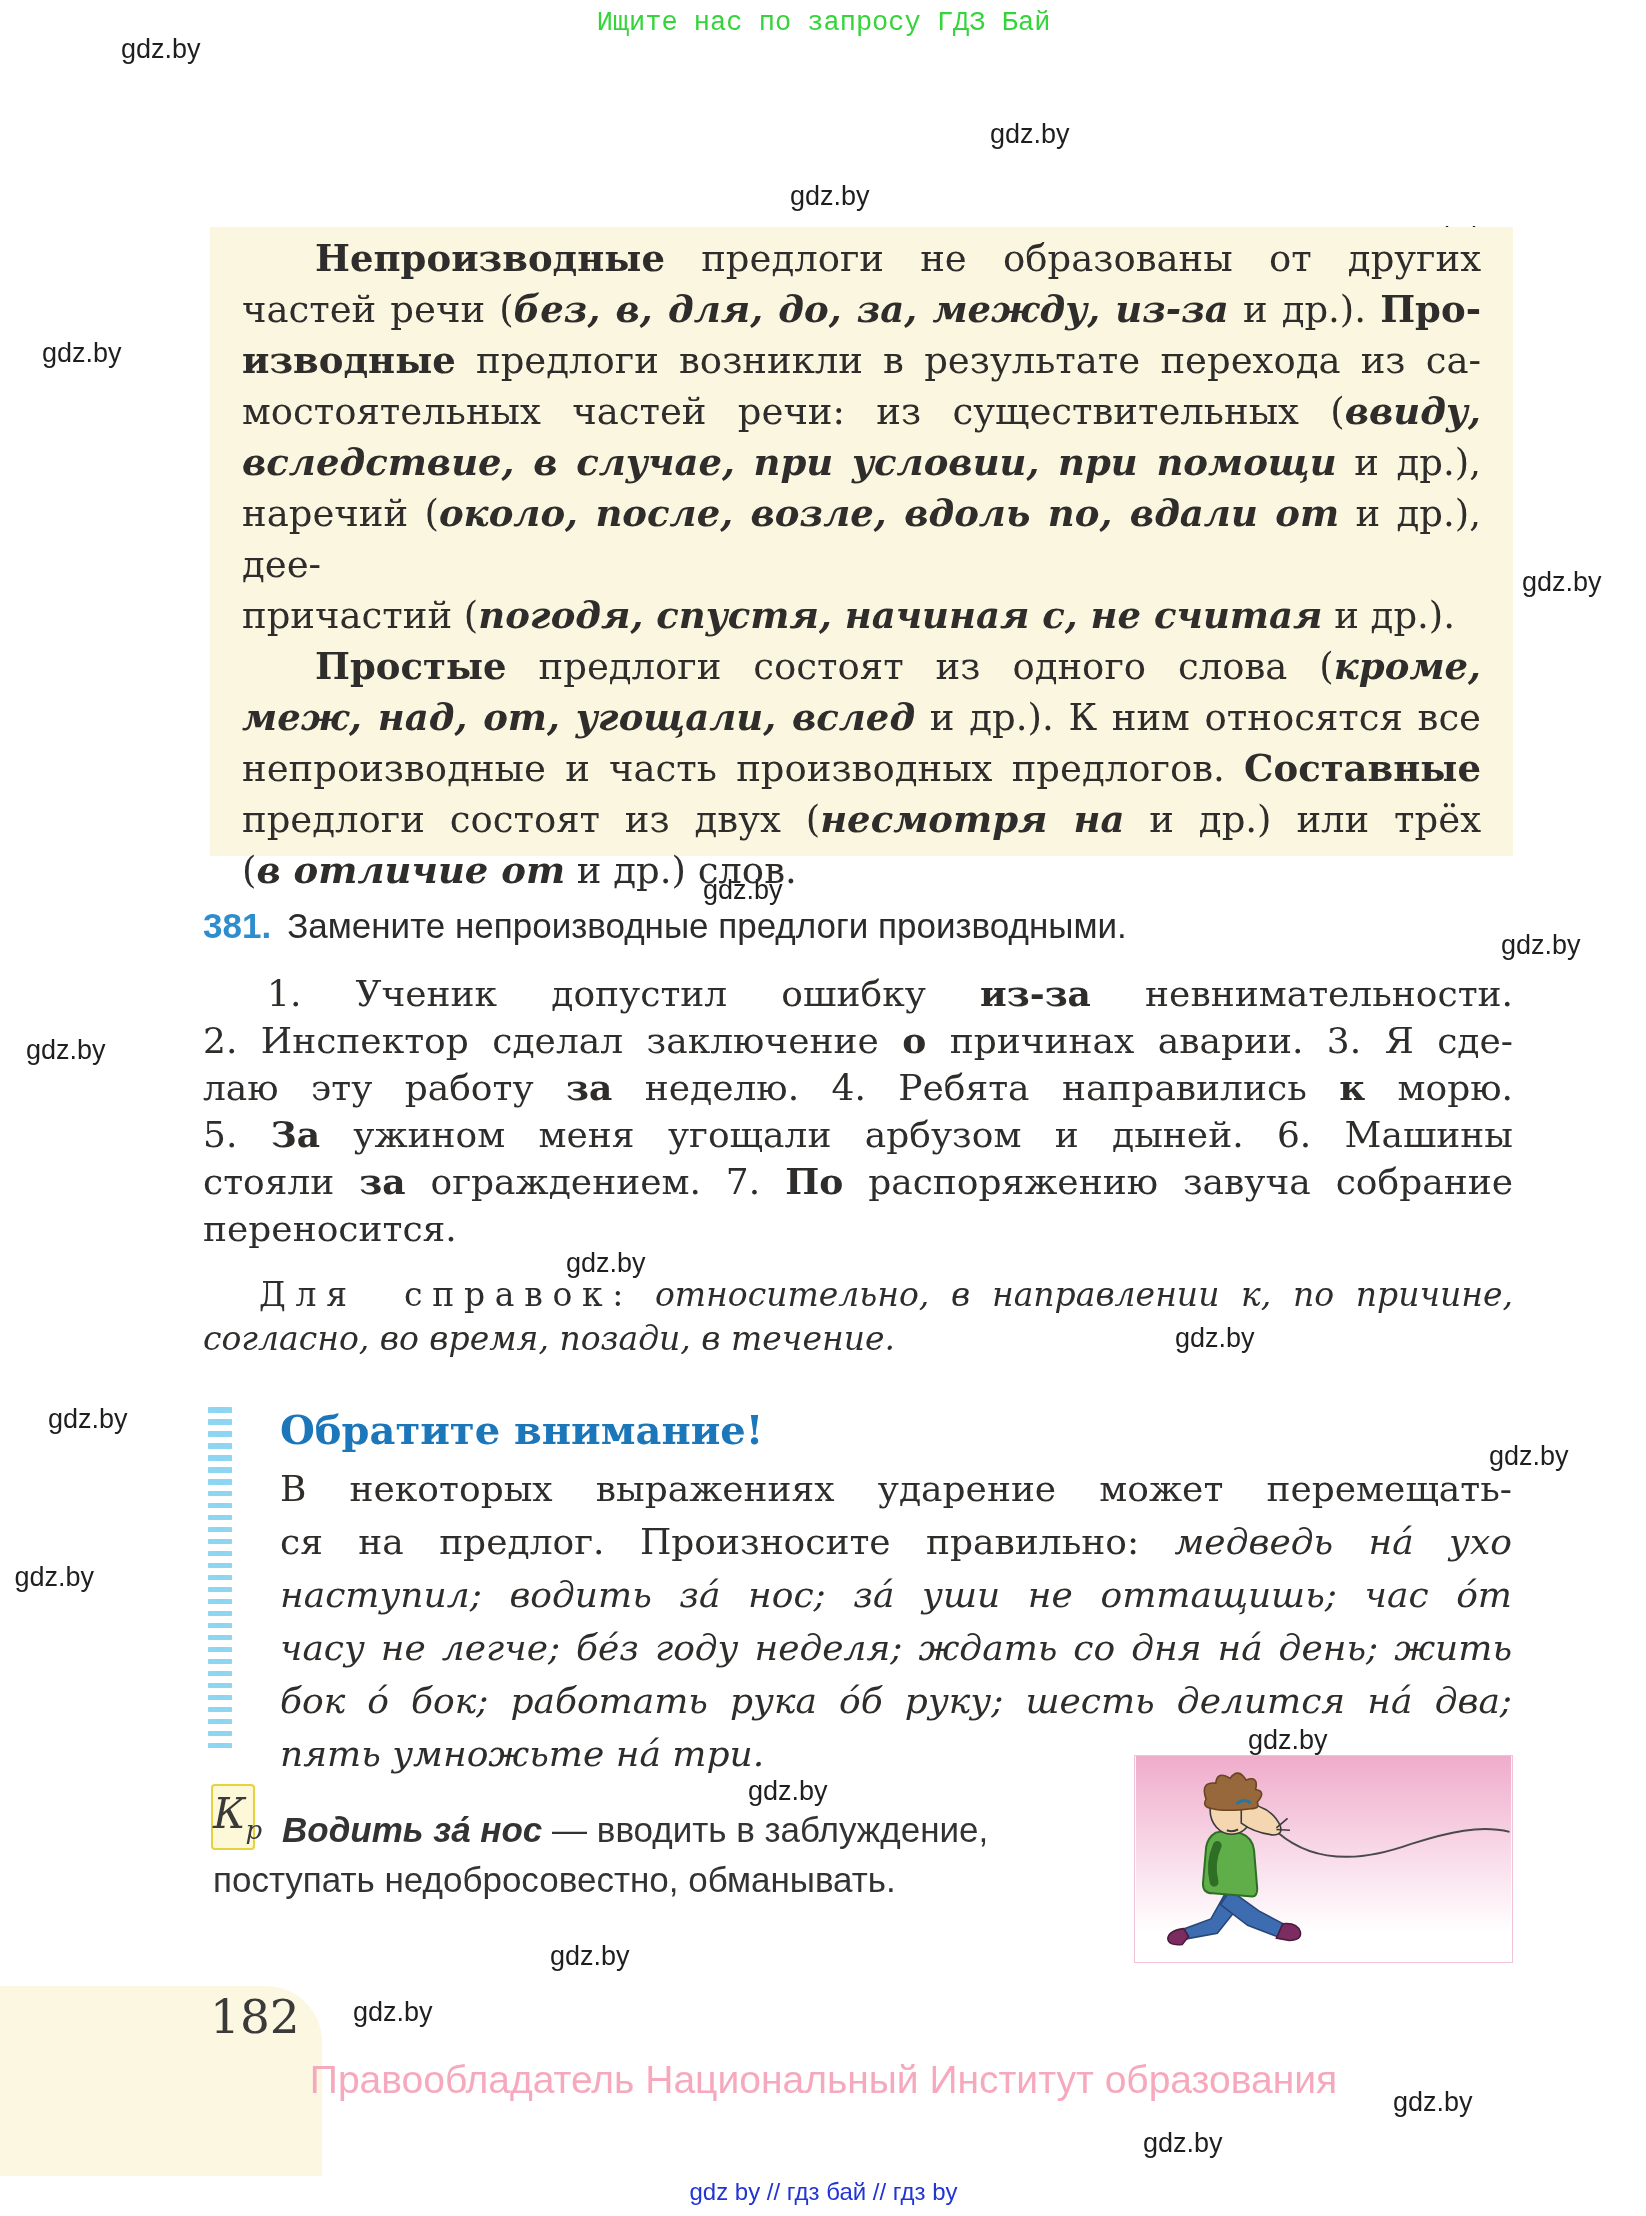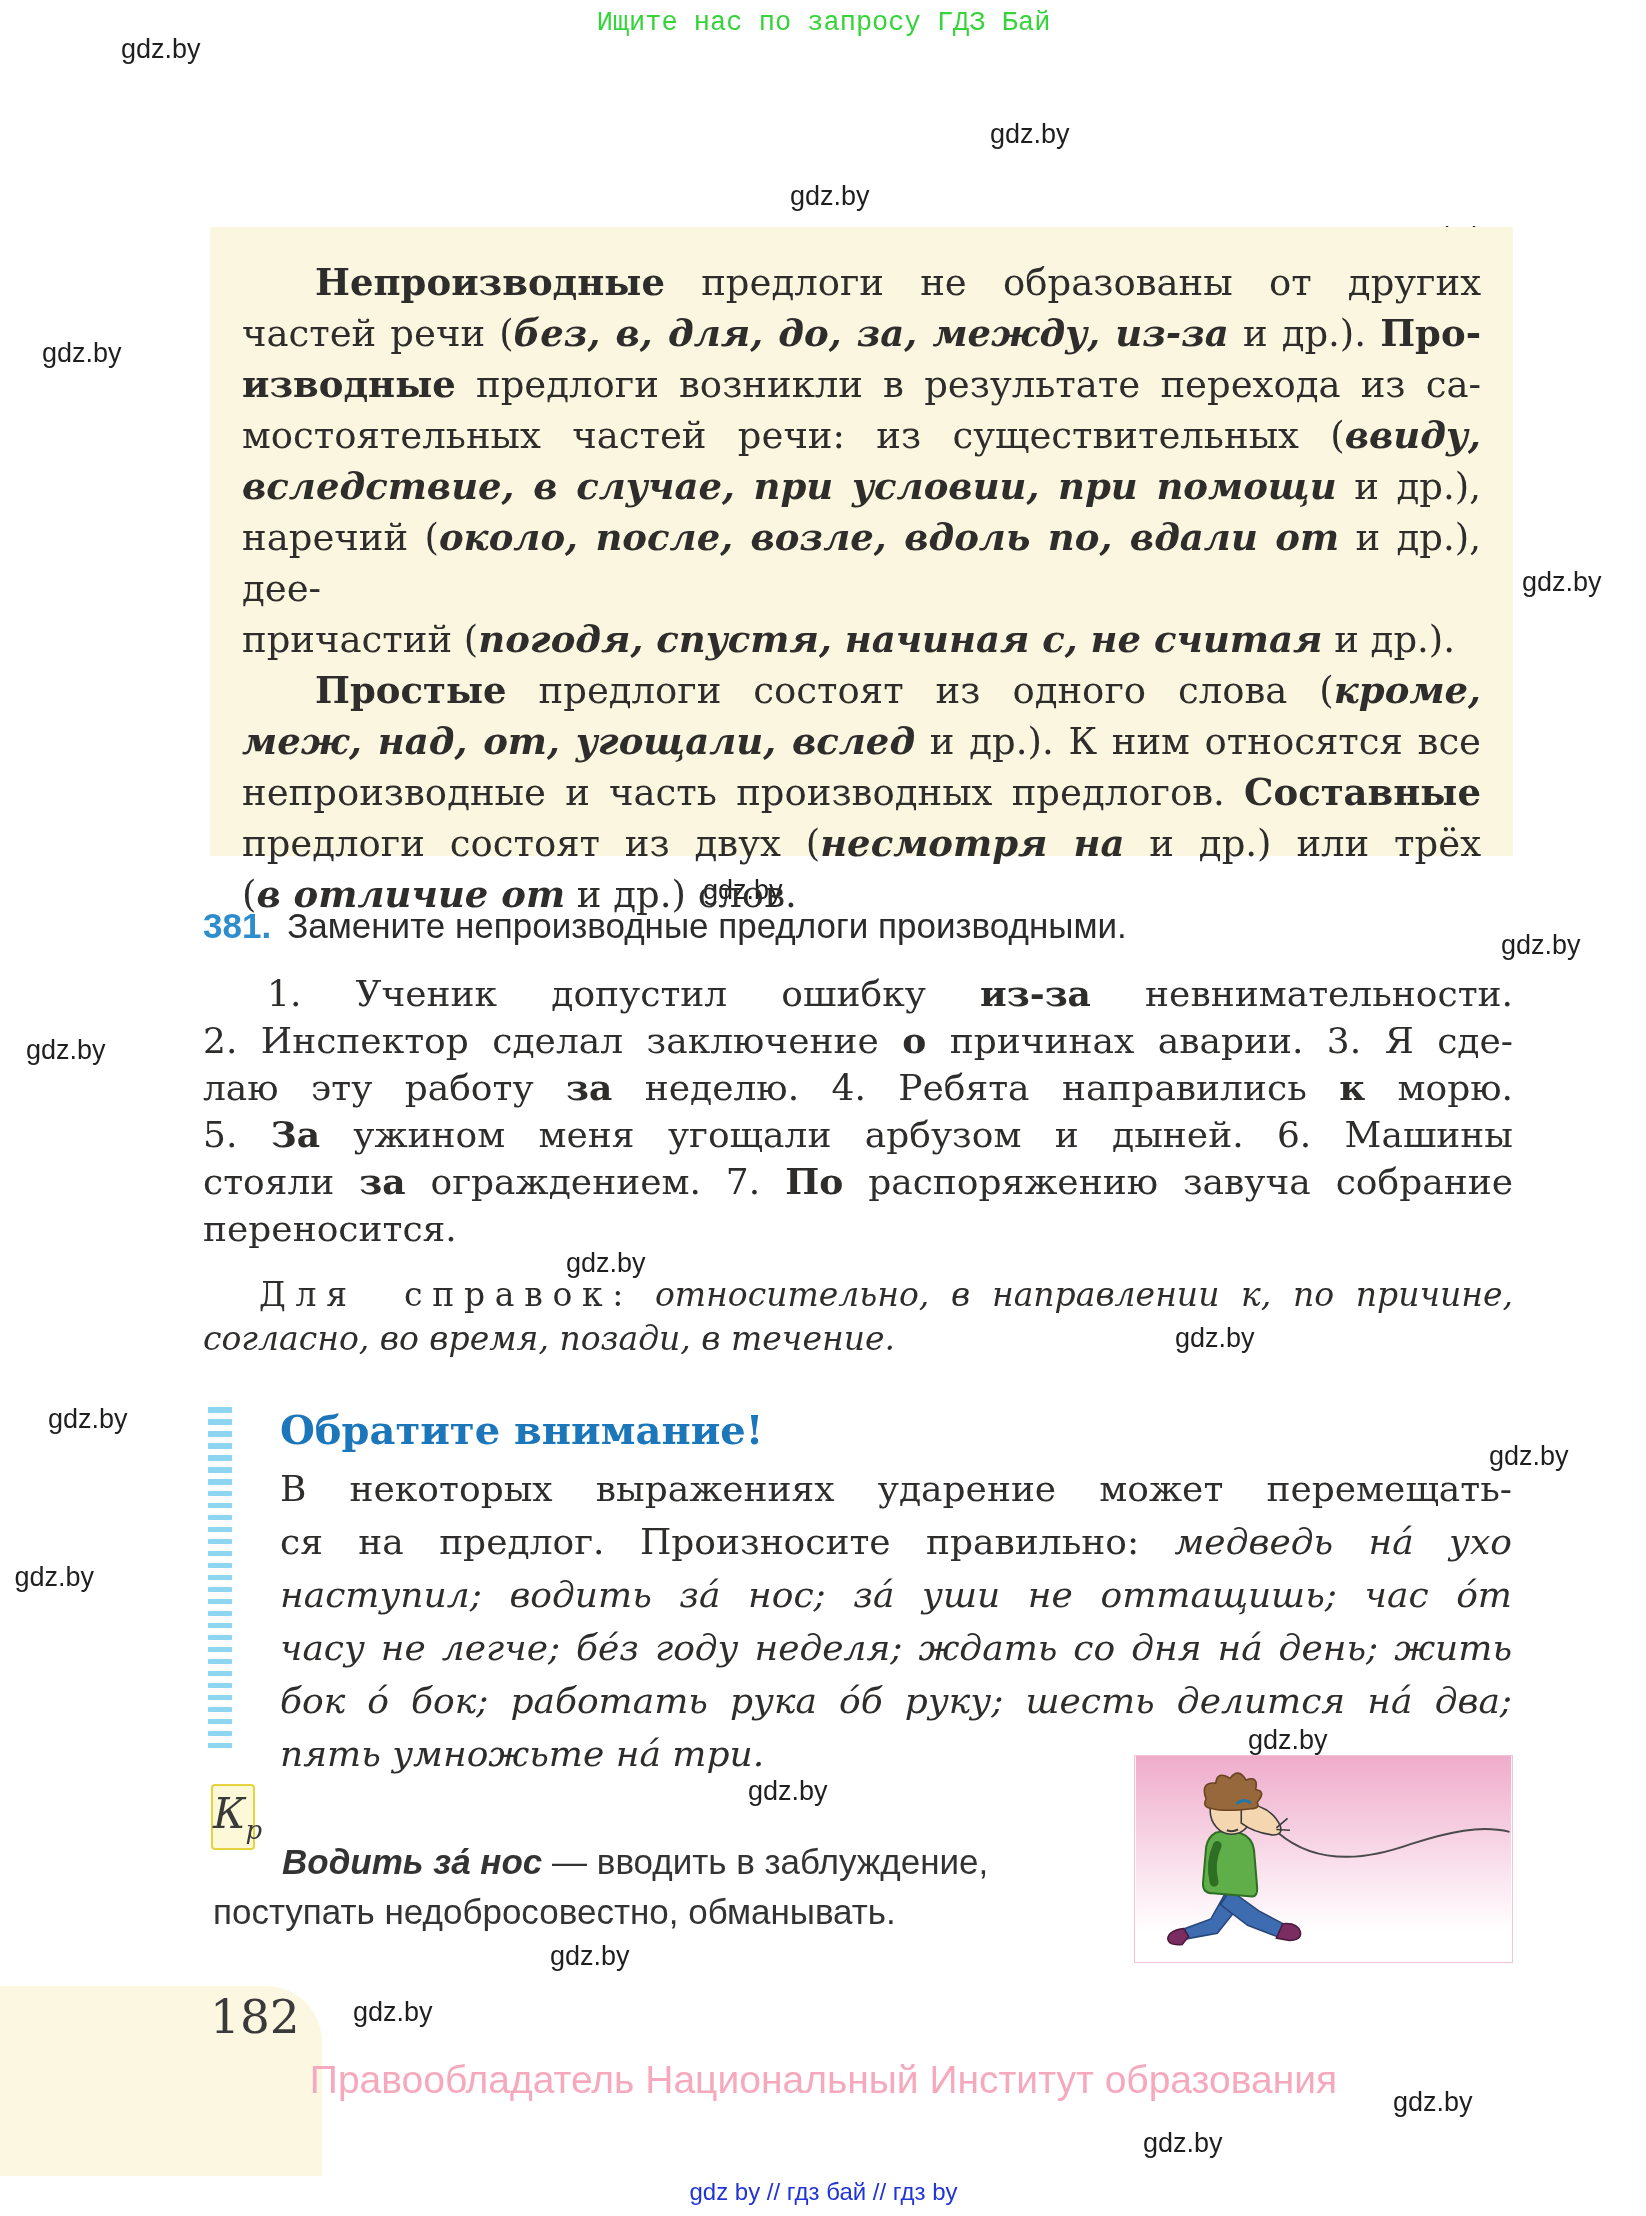--- a/index.html
+++ b/index.html
@@ -14,25 +14,25 @@
   
   .watermark{position:absolute;font-family:"Liberation Sans",sans-serif;color:#1f1f1f;white-space:nowrap;}
   .watermark.l{font-size:27px;}
   .watermark.s{font-size:21px;}
 
   
   .line{text-align:justify;}
   .line.j{text-align-last:justify;}
   .line.ind{text-indent:73px;}
   .line.ind2{text-indent:56px;}
-  .line.ind3{text-indent:69px;margin-top:32px;}
+  .line.ind3{text-indent:69px;}
 
   
   .rule-box{position:absolute;left:210px;top:227px;width:1303px;height:629px;
-            background:#fbf6e0;box-sizing:border-box;padding:30px 32px 0 32px;
+            background:#fbf6e0;box-sizing:border-box;padding:6px 32px 0 32px;
             font-size:37px;line-height:51px;}
 
   
   .ex-head{position:absolute;left:203px;top:906px;width:1310px;
            font-family:"Liberation Sans",sans-serif;font-size:35px;}
   .ex-num{color:#2e8ecd;font-weight:bold;margin-right:16px;}
   .ex-task{color:#2b2b2b;}
   .ex-body{position:absolute;left:203px;top:970px;width:1310px;
            font-size:36px;line-height:47px;}
   .ex-body .line.ind2{text-indent:64px;}

